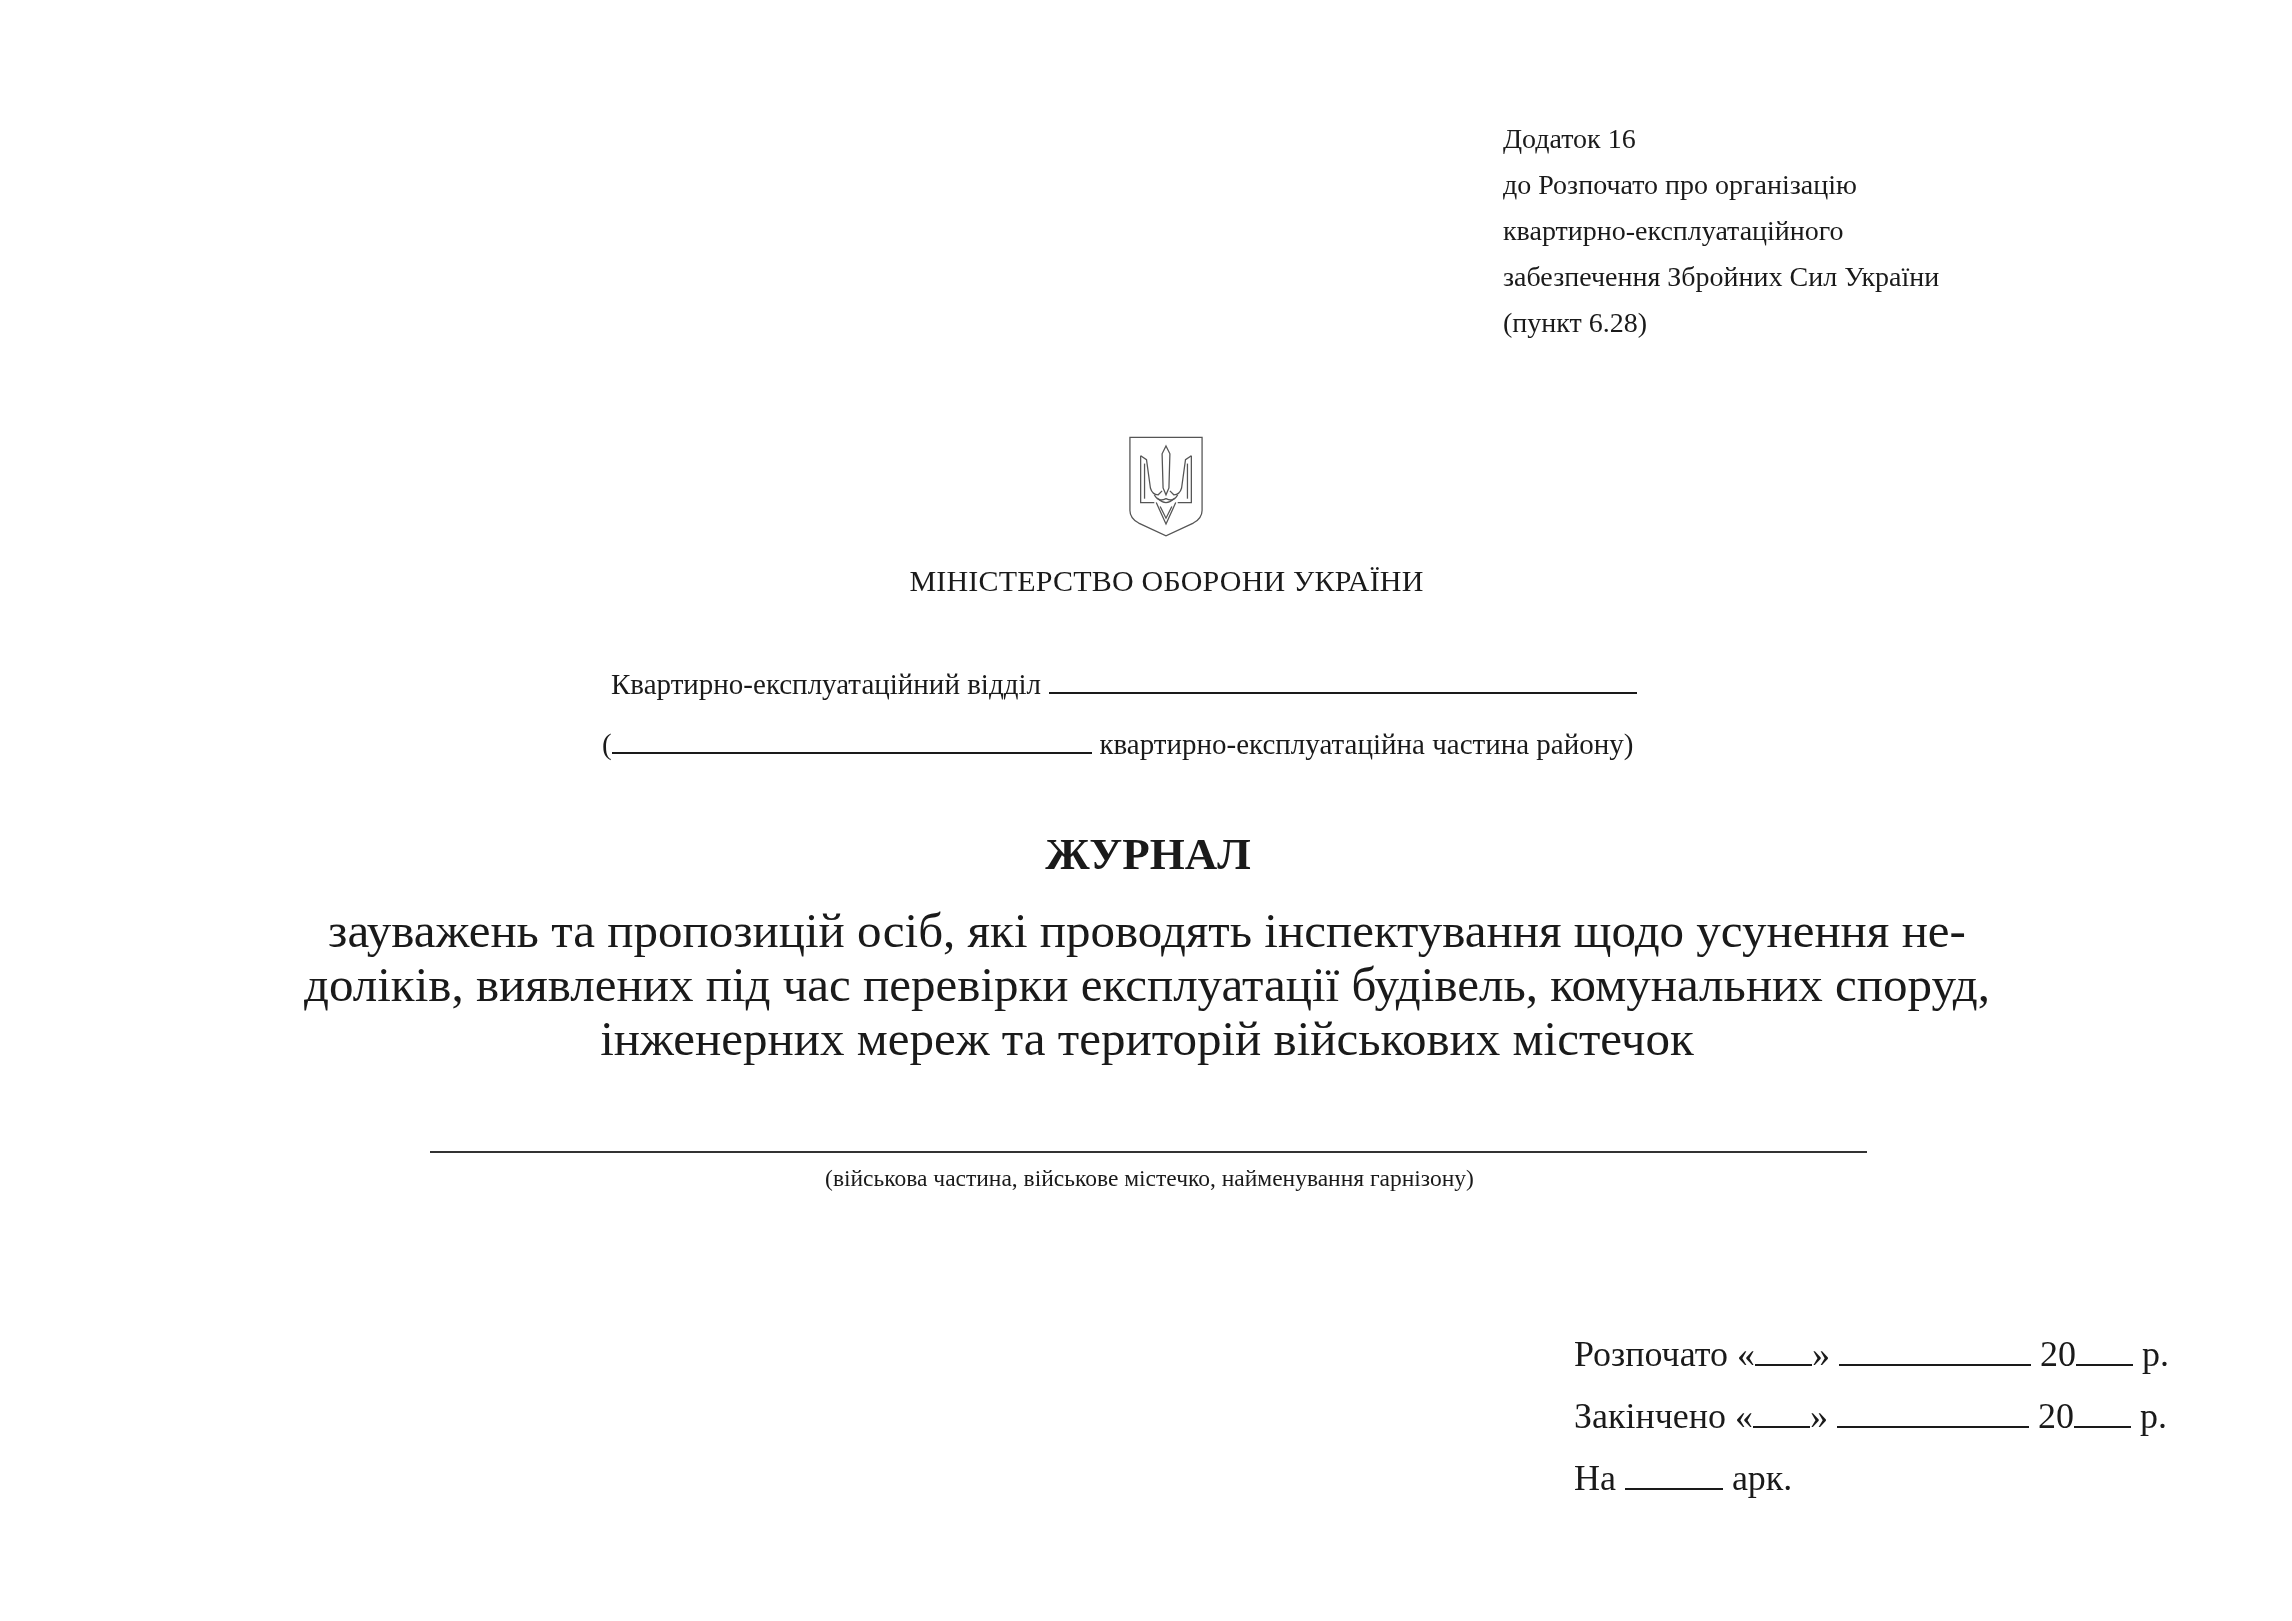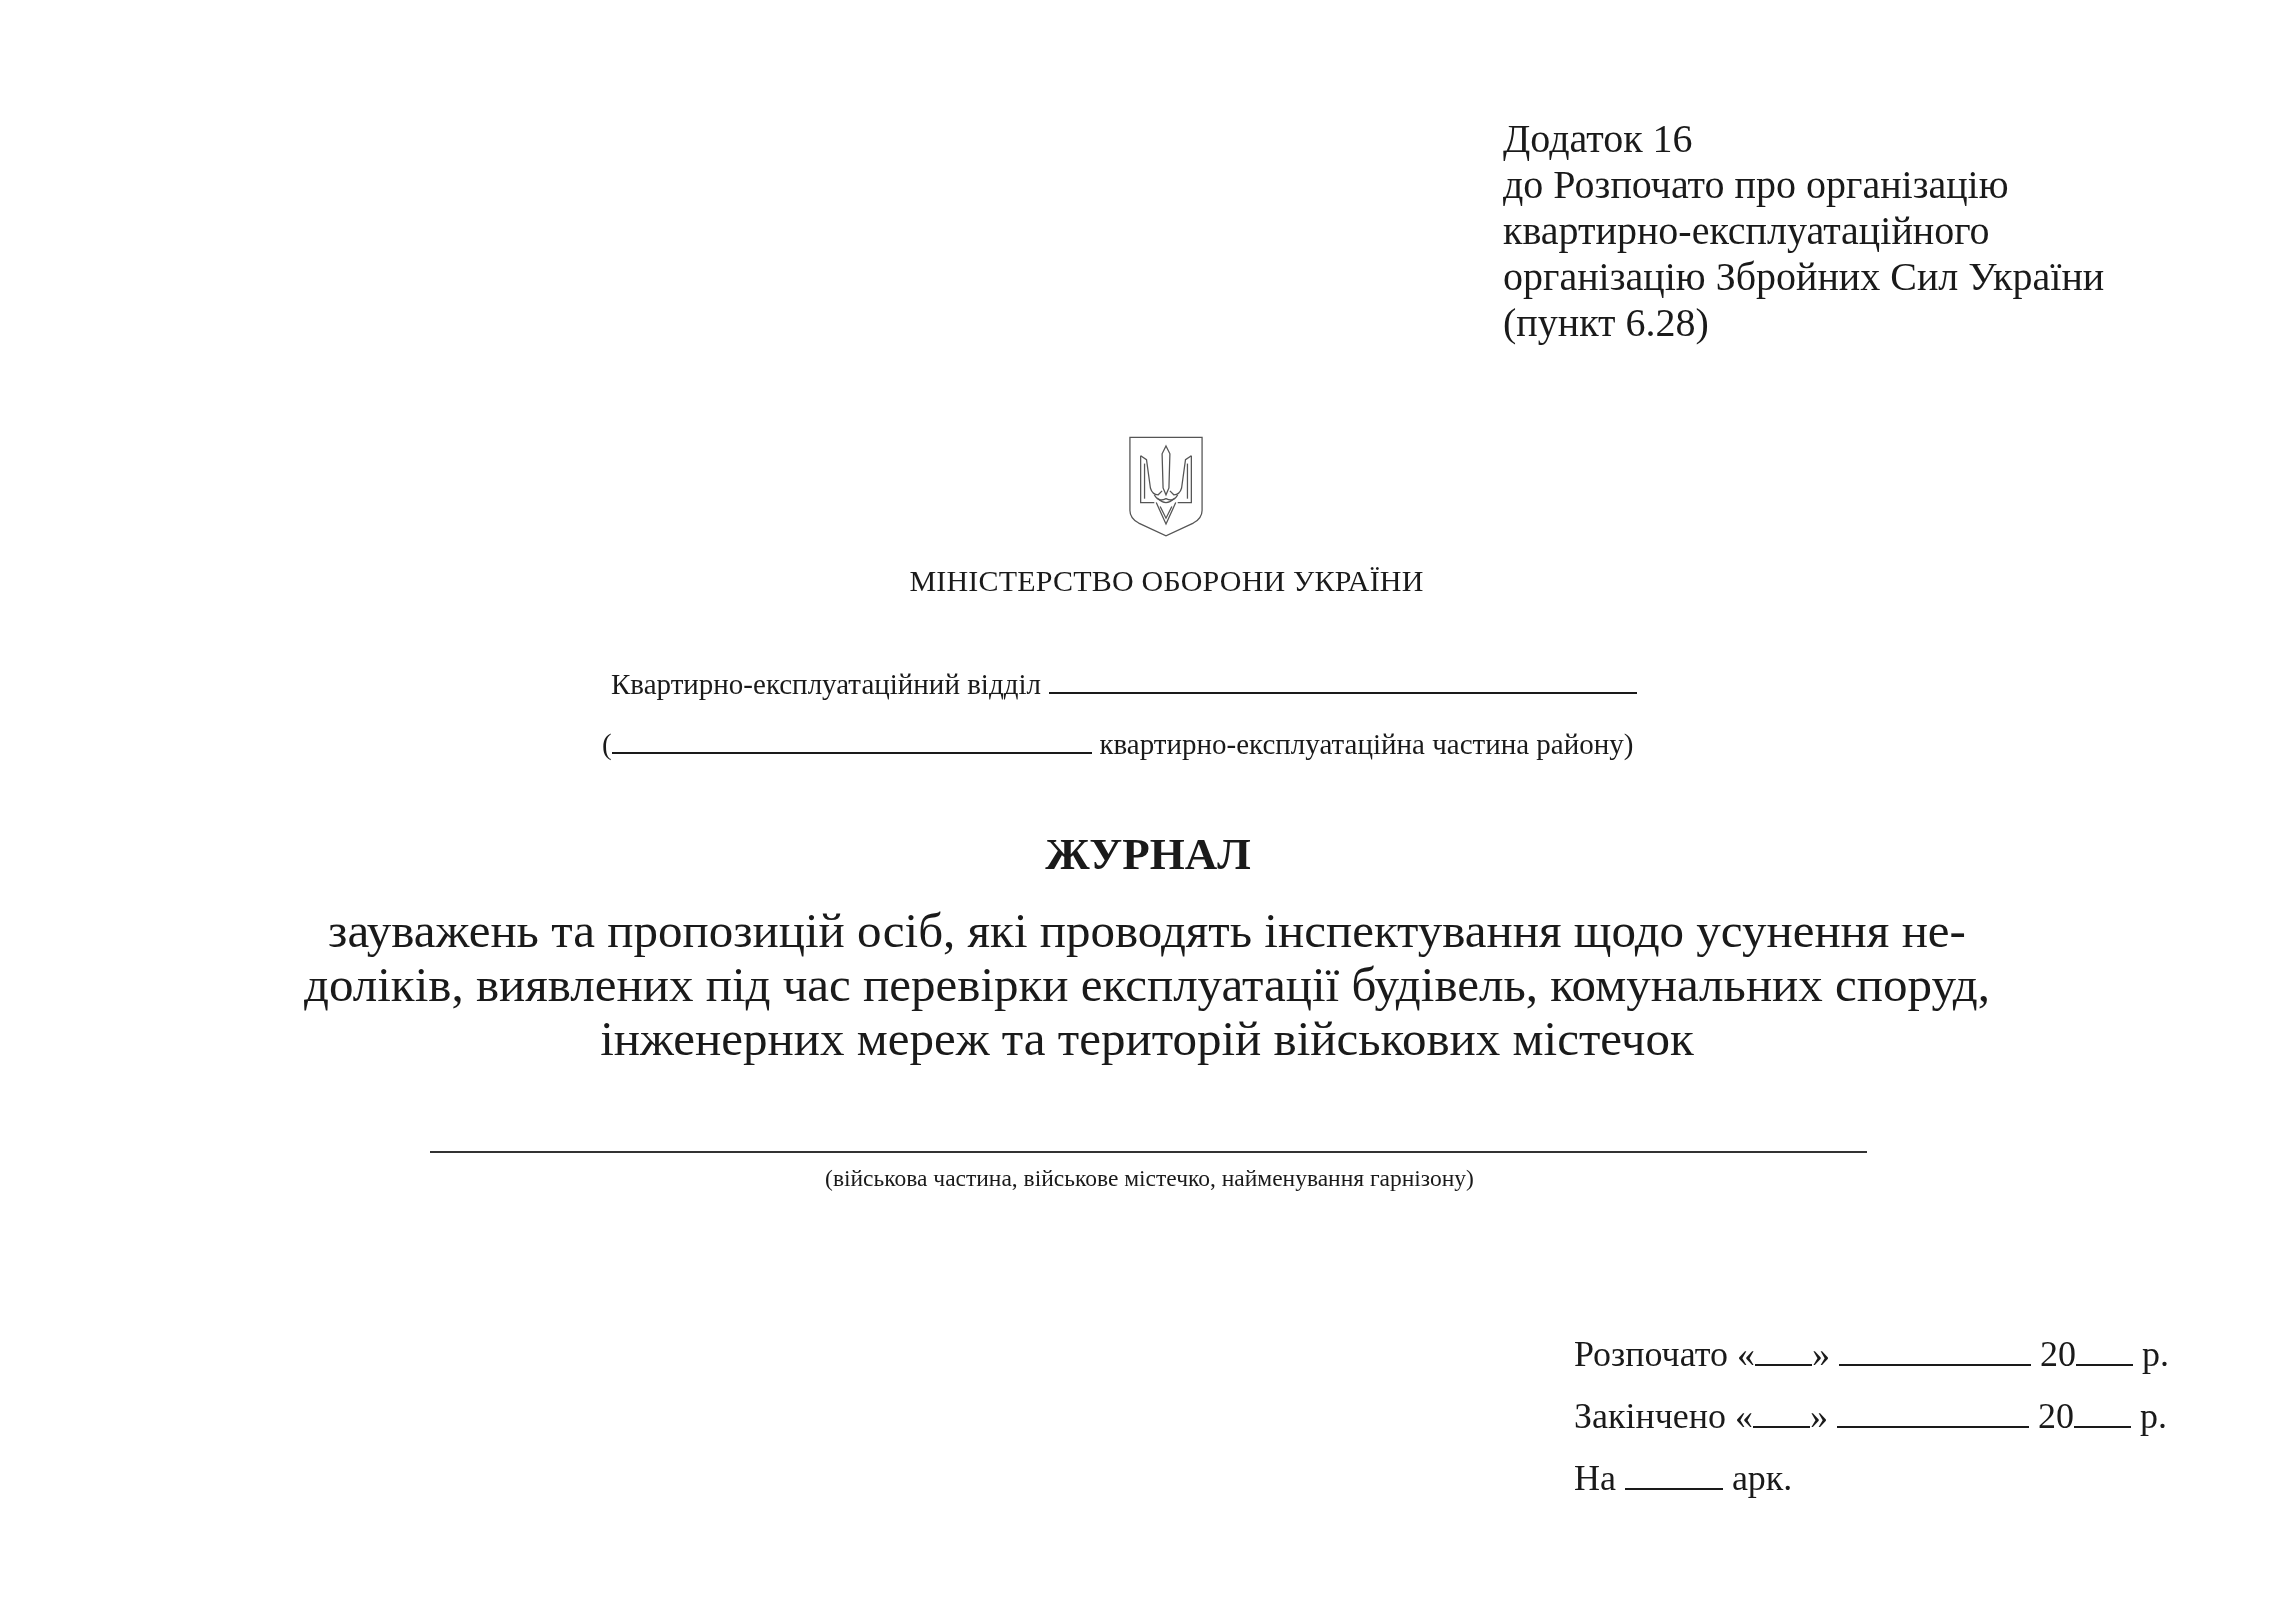--- a/index.html
+++ b/index.html
@@ -4,21 +4,21 @@
 <style>
   html, body { margin: 0; padding: 0; background: #ffffff; }
   body {
     width: 2293px; height: 1621px; position: relative; overflow: hidden;
     font-family: "Liberation Serif", "DejaVu Serif", serif;
     color: #1a1a1a;
   }
   .abs { position: absolute; white-space: nowrap; }
 
   
-  .annex { left: 1503px; top: 116px; font-size: 40px; line-height: 46px; }
+  .annex { left: 1503px; top: 116px; font-size: 28px; line-height: 46px; }
   .annex div { white-space: nowrap; }
 
   
   .coat { left: 1127px; top: 434px; width: 78px; height: 105px; }
 
   .ministry { left: 0; width: 2333px; top: 563px; text-align: center; font-size: 30px; line-height: 35px; letter-spacing: 0.2px; }
 
   .dept-line { left: 611px; top: 667px; font-size: 29px; line-height: 35px; }
   .dept-line .fill { display: inline-block; width: 588px; border-bottom: 2px solid #1a1a1a; height: 21.6px; vertical-align: baseline; margin-left: 7.8px; }
 
@@ -40,21 +40,21 @@
   .b-year { width: 57px; }
   .b-sheets { width: 98px; }
 </style>
 </head>
 <body>
 
 <div class="abs annex">
   <div>Додаток 16</div>
   <div>до Розпочато про організацію</div>
   <div>квартирно-експлуатаційного</div>
-  <div>організацію Збройних Сил України</div>
+  <div>забезпечення Збройних Сил України</div>
   <div>(пункт 6.28)</div>
 </div>
 
 <div class="abs coat">
   <svg width="78" height="105" viewBox="0 0 80 107" fill="none" stroke="#555" stroke-width="1.3">
     <path d="M3 3 H77 V78 Q77 86 68 91 L40 104 L12 91 Q3 86 3 78 Z"></path>
 
     <path d="M40 12 L44 20 L43 55 L40 62 L37 55 L36 20 Z"></path>
     <path d="M14 22 L20 26 L24 55 Q26 62 32 62 L36 58"></path>
     <path d="M66 22 L60 26 L56 55 Q54 62 48 62 L44 58"></path>

